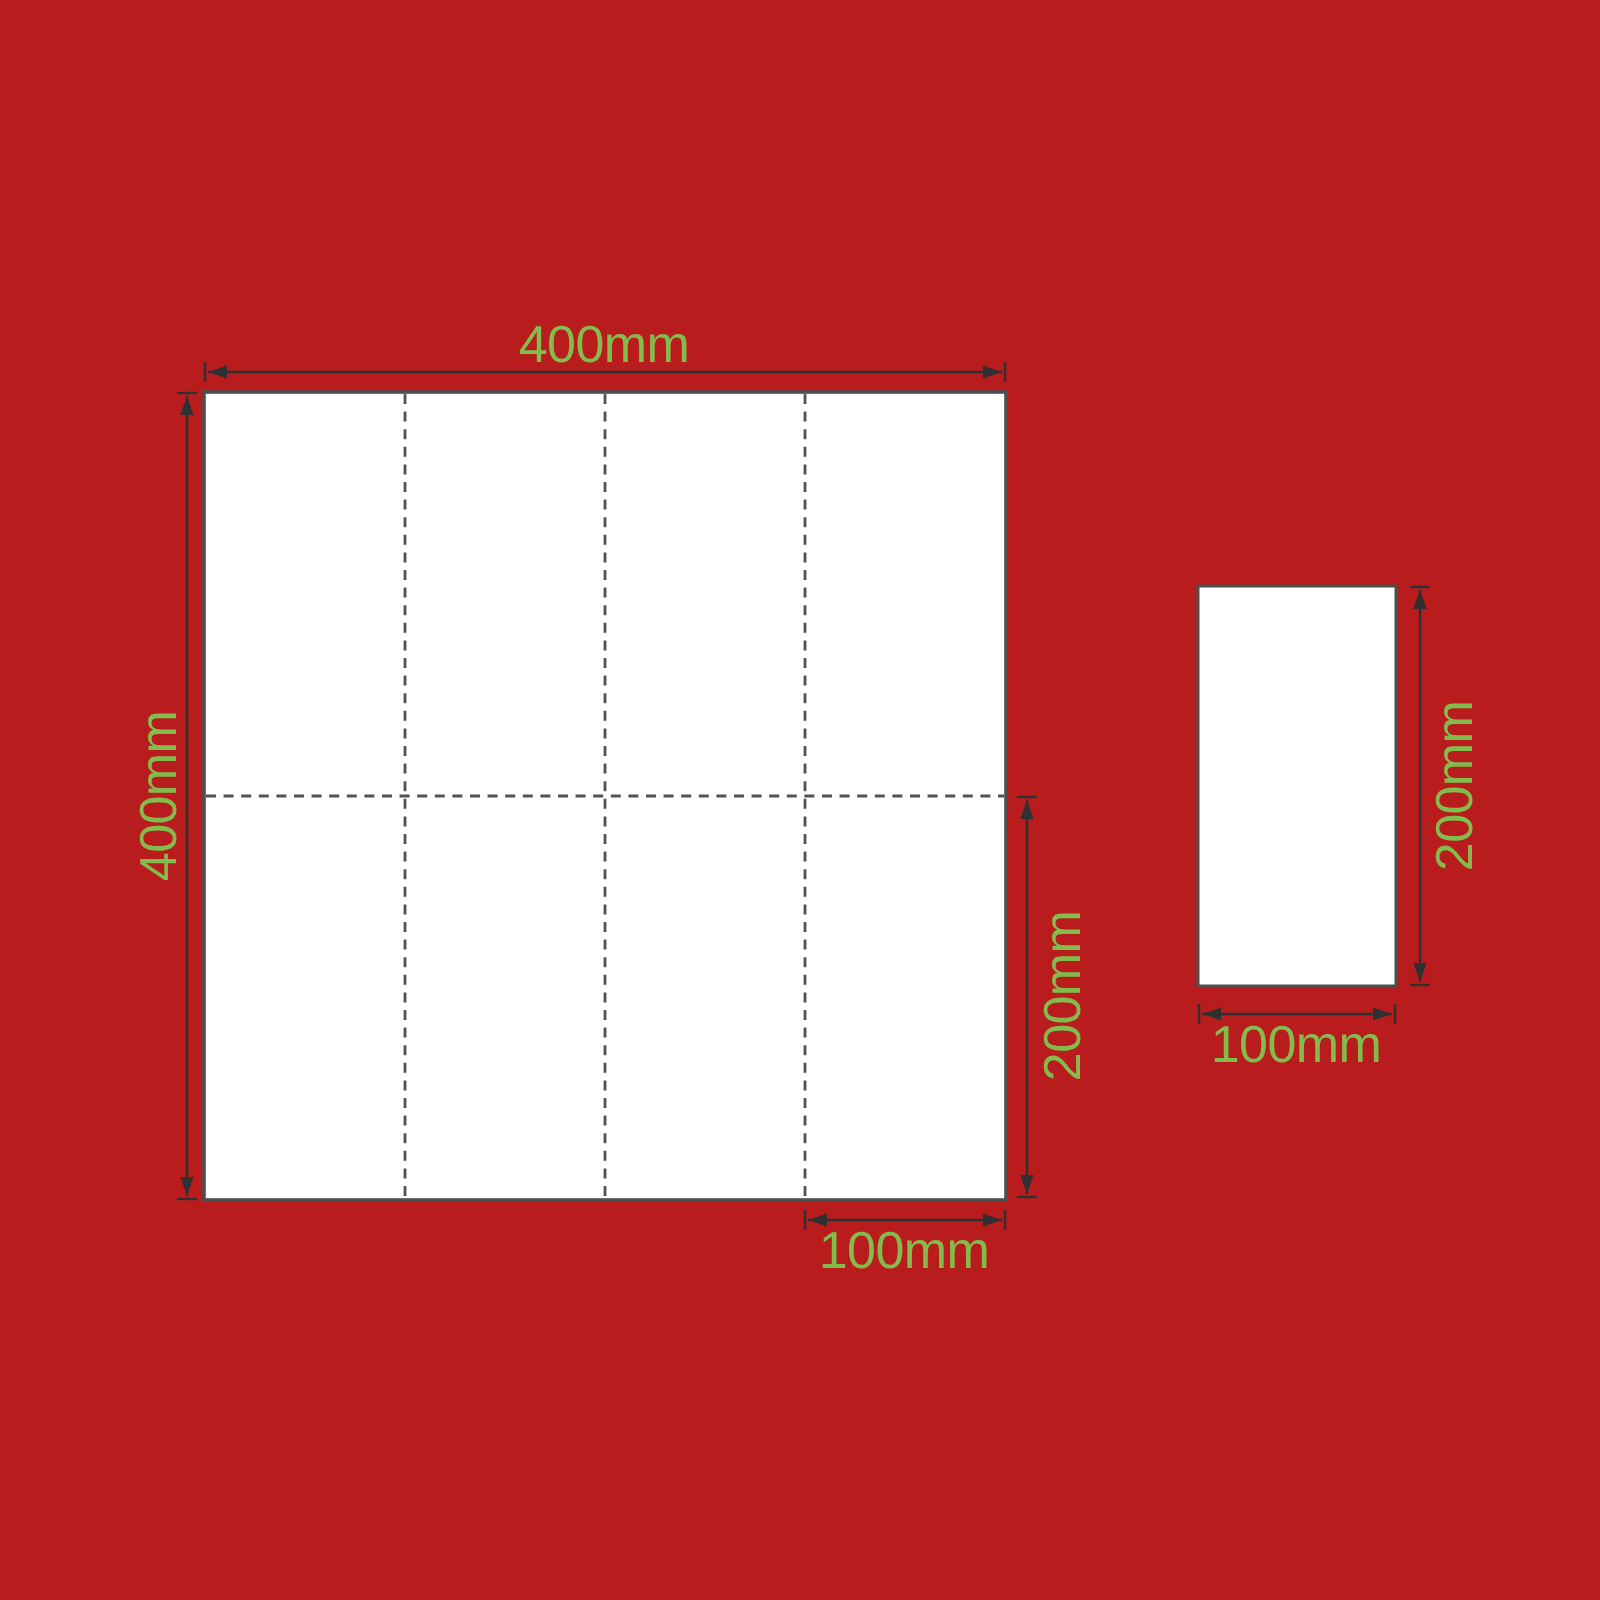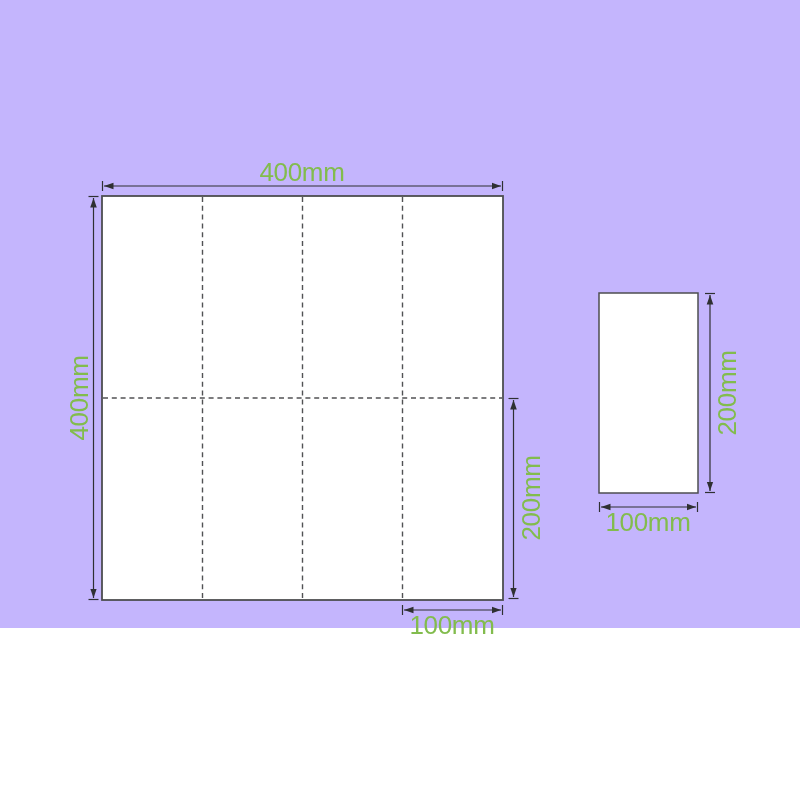--- a/index.html
+++ b/index.html
@@ -7,22 +7,22 @@
     padding: 0;
     background: #ffffff;
     width: 800px;
     height: 800px;
     overflow: hidden;
     font-family: "Liberation Sans", sans-serif;
   }
   .page {
     position: relative;
     width: 800px;
-    height: 628px;
-    background: #c4b5fd;
+    height: 800px;
+    background: #b91c1c;
   }
   svg { display: block; }
   .outline {
     fill: #ffffff;
     stroke: #4d4e50;
     stroke-width: 1.8;
   }
   .outline-thin {
     fill: #ffffff;
     stroke: #4d4e50;

